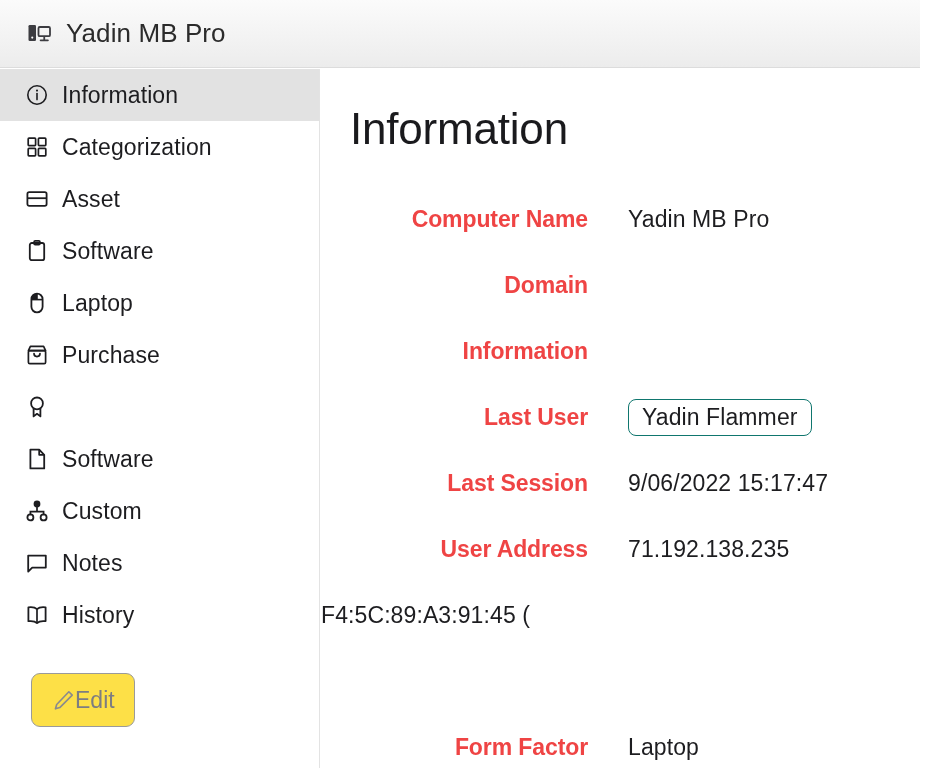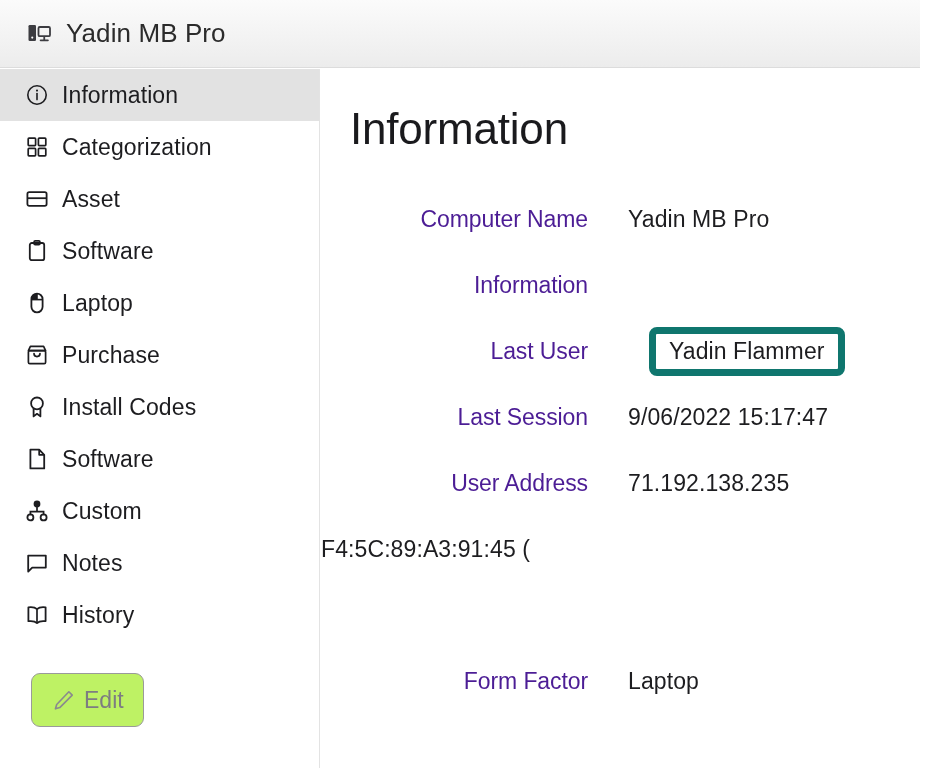--- a/index.html
+++ b/index.html
@@ -83,26 +83,25 @@
   }
 
   
   .edit-wrap {
     padding: 32px 0 0 31px;
   }
   .edit-btn {
     display: inline-flex;
     align-items: center;
     justify-content: center;
-    gap: 9px;
     height: 54px;
     padding: 0 19px;
     border: 1px solid #9a9a9a;
     border-radius: 9px;
-    background: #bef264;
+    background: #fde047;
     cursor: pointer;
   }
   .edit-btn .edit-icon {
     width: 24px; height: 24px;
     display: flex; align-items: center; justify-content: center;
     flex: none;
   }
   .edit-btn .edit-label {
     font-size: 23px;
     color: #7d7d81;
@@ -139,41 +138,40 @@
     height: 66px;
     display: flex;
     align-items: center;
   }
   .field-row.spacer { height: 66px; }
   .field-label {
     width: 307px;
     text-align: right;
     padding-right: 40px;
     font-size: 23px;
-    font-weight: 400;
-    color: #4c1d95;
+    font-weight: 700;
+    color: #ef4444;
     white-space: nowrap;
     letter-spacing: -0.1px;
   }
   .field-value {
     font-size: 23px;
     font-weight: 400;
     color: #1d1d20;
     white-space: nowrap;
     letter-spacing: 0.1px;
   }
   .field-value.chip {
     display: inline-flex;
     align-items: center;
-    border: 7px solid #0f766e;
+    border: 1px solid #0f766e;
     border-radius: 8px;
     padding: 6px 13px;
     line-height: 1;
     cursor: pointer;
-    margin-left: 21px;
   }
 </style>
 </head>
 <body>
 
 <div id="app">
 
   <div class="titlebar">
     <span class="tb-icon">
       <svg width="26" height="26" viewBox="0 0 26 26">
@@ -256,21 +254,20 @@
         <span class="nav-label">Purchase</span>
       </div>
 
       <div class="nav-item">
         <span class="nav-icon">
           <svg width="24" height="24" viewBox="0 0 24 24">
             <circle cx="12" cy="8.4" r="5.9" fill="none" stroke="#1d1d20" stroke-width="1.8"></circle>
             <path d="M8.6 13.2 L8.6 21.4 L12 18.8 L15.4 21.4 L15.4 13.2" fill="none" stroke="#1d1d20" stroke-width="1.8" stroke-linejoin="round"></path>
           </svg>
         </span>
-        <span class="nav-label">Install Codes</span>
       </div>
 
       <div class="nav-item">
         <span class="nav-icon">
           <svg width="24" height="24" viewBox="0 0 24 24">
             <path d="M5.4 2.6 L14.2 2.6 L19.2 7.8 L19.2 21.4 L5.4 21.4 Z" fill="none" stroke="#1d1d20" stroke-width="1.8" stroke-linejoin="round"></path>
             <path d="M14.2 2.6 L14.2 7.8 L19.2 7.8" fill="none" stroke="#1d1d20" stroke-width="1.8" stroke-linejoin="round"></path>
           </svg>
         </span>
         <span class="nav-label">Software</span>
@@ -324,20 +321,24 @@
   <div class="main">
     <div class="page-title">Information</div>
 
     <div class="field-table">
 
       <div class="field-row">
         <div class="field-label">Computer Name</div>
         <div class="field-value">Yadin MB Pro</div>
       </div>
 
+      <div class="field-row">
+        <div class="field-label">Domain</div>
+        <div class="field-value"></div>
+      </div>
 
       <div class="field-row">
         <div class="field-label">Information</div>
         <div class="field-value"></div>
       </div>
 
       <div class="field-row">
         <div class="field-label">Last User</div>
         <div class="field-value chip">Yadin Flammer</div>
       </div>

